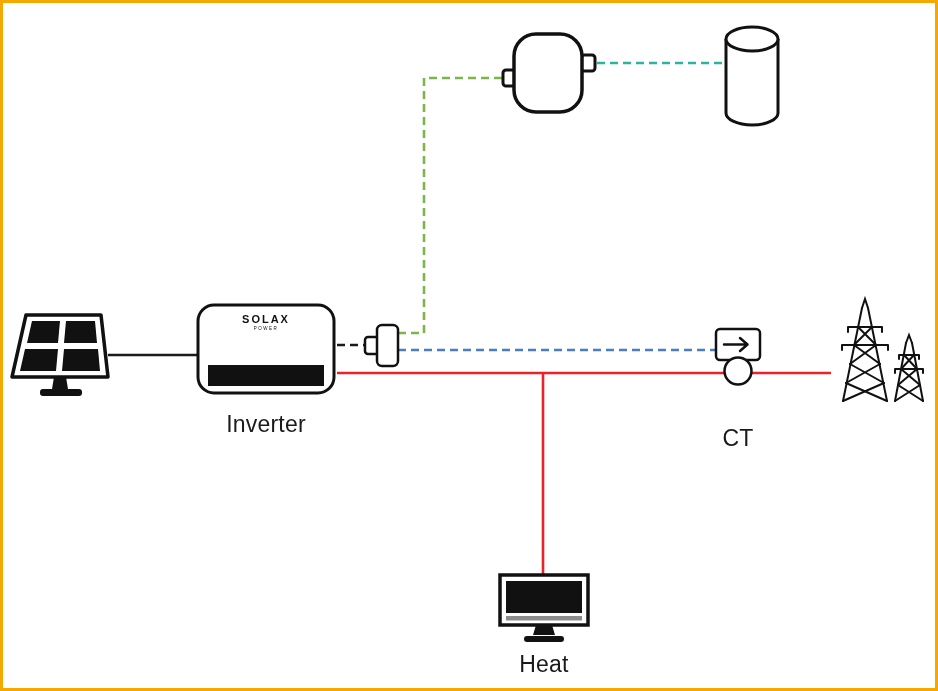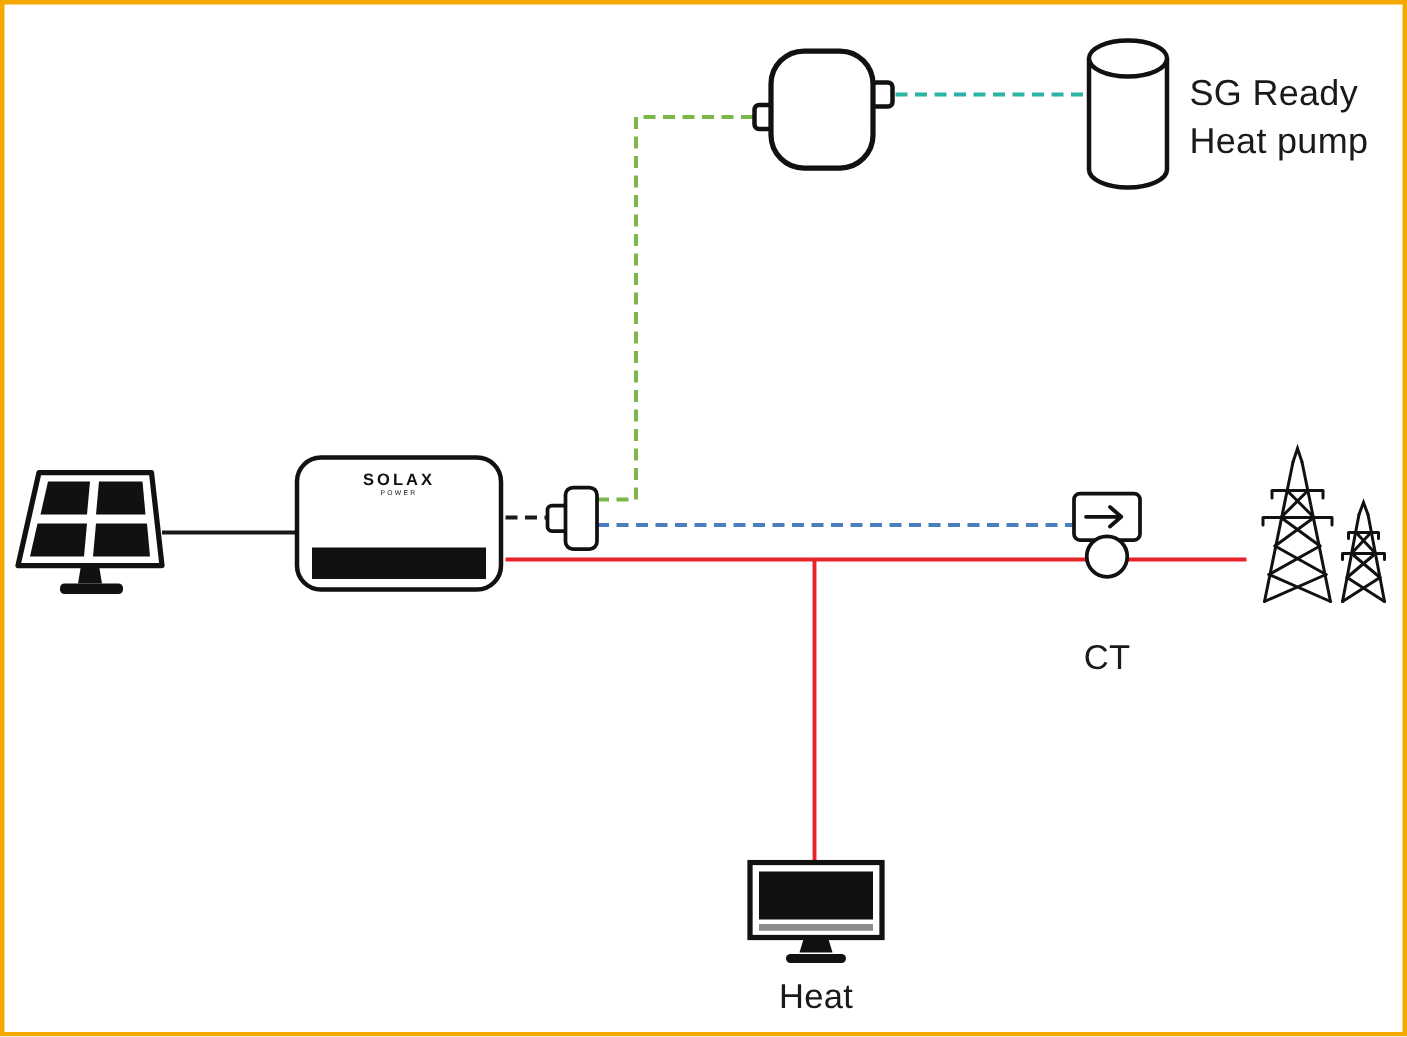--- a/index.html
+++ b/index.html
@@ -65,20 +65,21 @@
   </div>
 
   <div class="node" style="left:193px;top:300px;">
     <svg class="ic" width="140" height="92" viewBox="0 0 140 92">
       <rect class="ol" x="2" y="2" width="136" height="88" rx="16" stroke-width="3"></rect>
       <text x="70" y="20" text-anchor="middle" font-size="11" font-weight="bold" letter-spacing="2" fill="#111">SOLAX</text>
       <text x="70" y="27" text-anchor="middle" font-size="4.5" letter-spacing="1.5" fill="#111">POWER</text>
       <rect class="fillb" x="12" y="62" width="116" height="21"></rect>
     </svg>
   </div>
+  <div class="label" style="left:193px;top:406px;width:140px;">Inverter</div>
 
   <div class="node" style="left:360px;top:320px;">
     <svg class="ic" width="40" height="45" viewBox="0 0 40 45">
       <rect class="ol" x="2" y="14" width="15" height="17" rx="3" stroke-width="2.5"></rect>
       <rect class="ol" x="14" y="2" width="21" height="41" rx="5" stroke-width="2.5"></rect>
     </svg>
   </div>
 
   <div class="node" style="left:498px;top:28px;">
     <svg class="ic" width="96" height="88" viewBox="0 0 96 88">
@@ -87,22 +88,20 @@
       <rect class="ol" x="13" y="3" width="68" height="78" rx="22" stroke-width="3.5"></rect>
     </svg>
   </div>
 
   <div class="node" style="left:720px;top:22px;">
     <svg class="ic" width="58" height="102" viewBox="0 0 58 102">
       <path class="ol" d="M3,14 L3,88 A26,12 0 0 0 55,88 L55,14" stroke-width="3"></path>
       <ellipse class="ol" cx="29" cy="14" rx="26" ry="12" stroke-width="3"></ellipse>
     </svg>
   </div>
-  <div class="label left" style="left:790px;top:44px;width:145px;font-size:24px;">SG Ready
-Heat pump</div>
 
   <div class="node" style="left:710px;top:323px;">
     <svg class="ic" width="50" height="62" viewBox="0 0 50 62">
       <rect class="ol" x="3" y="3" width="44" height="31" rx="4" stroke-width="2.5"></rect>
       <path d="M11,18.5 L33,18.5 M27,12 L34.5,18.5 L27,25" stroke="#111" stroke-width="2.5" fill="none" stroke-linecap="round" stroke-linejoin="round"></path>
       <circle class="ol" cx="25" cy="45" r="13.5" stroke-width="2.5"></circle>
     </svg>
   </div>
   <div class="label" style="left:708px;top:420px;width:54px;">CT</div>
 

